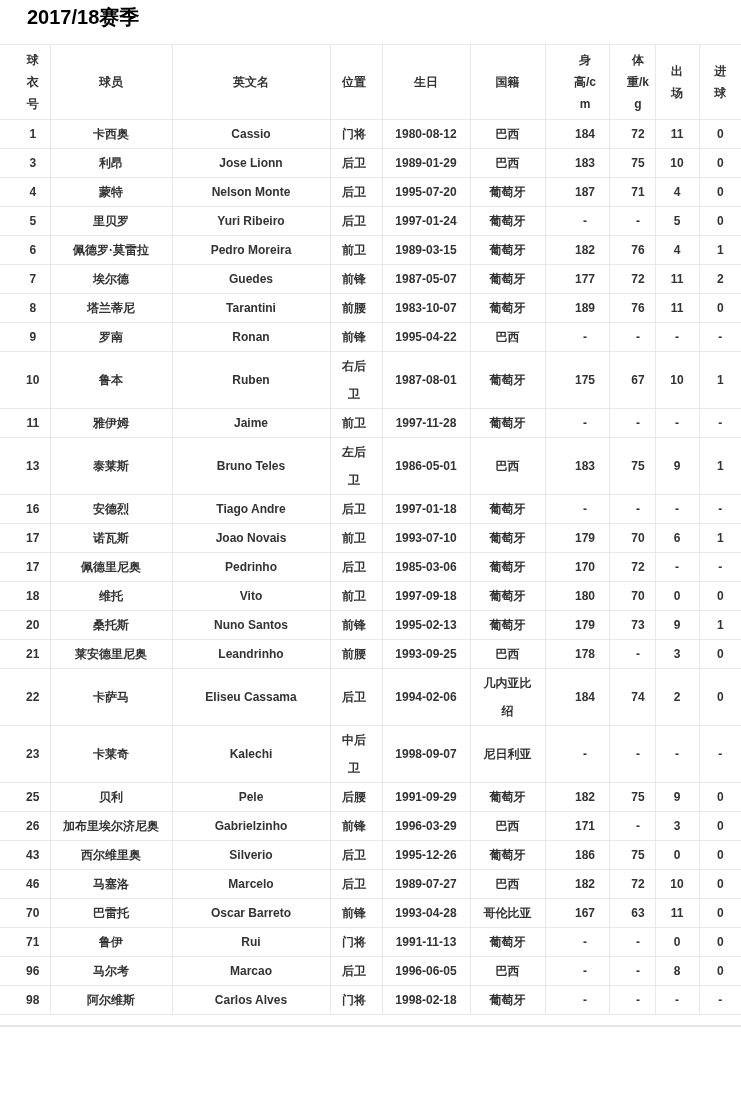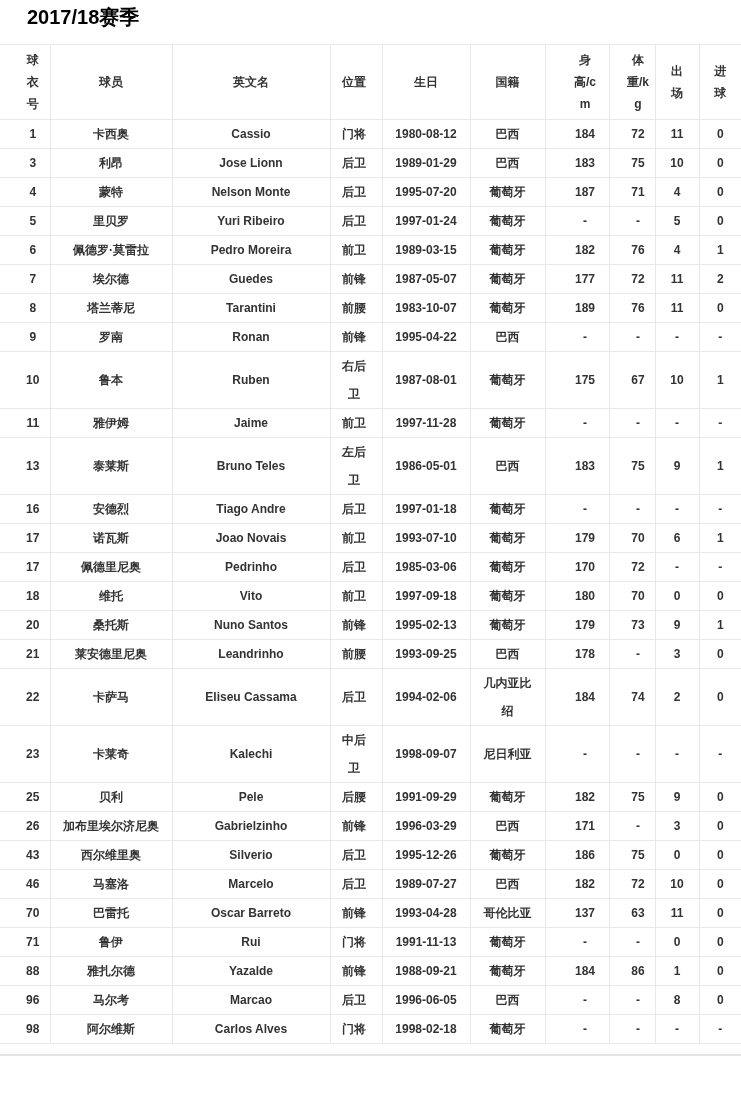--- a/index.html
+++ b/index.html
@@ -380,47 +380,35 @@
         <td class="c8">10</td>
         <td class="c9">0</td>
       </tr>
       <tr>
         <td class="c0">70</td>
         <td class="c1">巴雷托</td>
         <td class="c2">Oscar Barreto</td>
         <td class="c3">前锋</td>
         <td class="c4">1993-04-28</td>
         <td class="c5">哥伦比亚</td>
-        <td class="c6">137</td>
+        <td class="c6">167</td>
         <td class="c7">63</td>
         <td class="c8">11</td>
         <td class="c9">0</td>
       </tr>
       <tr>
         <td class="c0">71</td>
         <td class="c1">鲁伊</td>
         <td class="c2">Rui</td>
         <td class="c3">门将</td>
         <td class="c4">1991-11-13</td>
         <td class="c5">葡萄牙</td>
         <td class="c6">-</td>
         <td class="c7">-</td>
         <td class="c8">0</td>
-        <td class="c9">0</td>
-      </tr>
-      <tr>
-        <td class="c0">88</td>
-        <td class="c1">雅扎尔德</td>
-        <td class="c2">Yazalde</td>
-        <td class="c3">前锋</td>
-        <td class="c4">1988-09-21</td>
-        <td class="c5">葡萄牙</td>
-        <td class="c6">184</td>
-        <td class="c7">86</td>
-        <td class="c8">1</td>
         <td class="c9">0</td>
       </tr>
       <tr>
         <td class="c0">96</td>
         <td class="c1">马尔考</td>
         <td class="c2">Marcao</td>
         <td class="c3">后卫</td>
         <td class="c4">1996-06-05</td>
         <td class="c5">巴西</td>
         <td class="c6">-</td>

